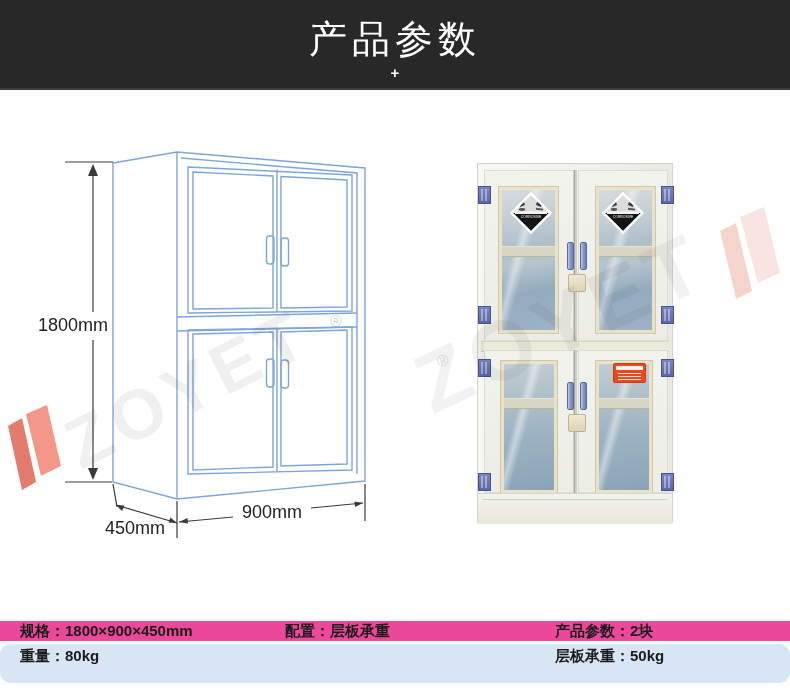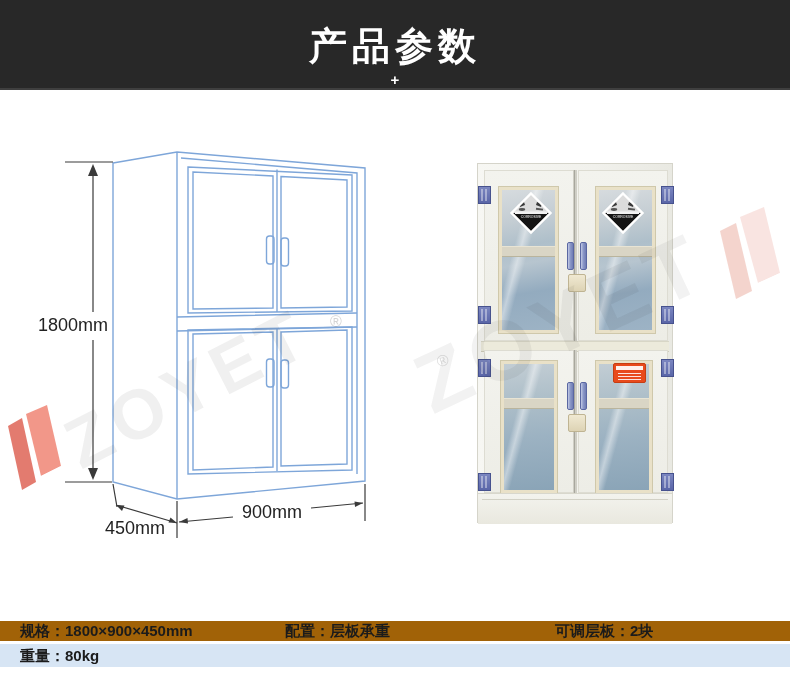--- a/index.html
+++ b/index.html
@@ -1,21 +1,21 @@
 <!DOCTYPE html>
 <html><head>
 <meta charset="utf-8">
 <style>
   html,body{margin:0;padding:0;background:#fff;}
   .page{position:relative;width:790px;height:692px;overflow:hidden;background:#fff;
         font-family:"Liberation Sans","DejaVu Sans",sans-serif;}
   
   .header{position:absolute;left:0;top:0;width:790px;height:88px;background:#282828;
           border-bottom:2px solid #3f3f3f;text-align:center;}
-  .header .title{margin:0;padding-top:27px;color:#ffffff;font-size:38px;font-weight:bold;
+  .header .title{margin:0;padding-top:20px;color:#ffffff;font-size:38px;font-weight:normal;
           letter-spacing:5px;line-height:1;}
   .header .plus{margin-top:7px;color:#ffffff;font-size:15px;font-weight:bold;line-height:1;}
   
   .canvas{position:absolute;left:0;top:90px;width:790px;height:531px;background:#fff;}
   .drawing-svg{position:absolute;left:0;top:0;z-index:1;}
   
   .wm-text{position:absolute;z-index:3;font-weight:bold;color:rgba(40,40,40,0.07);
            letter-spacing:6px;transform-origin:0 0;pointer-events:none;white-space:nowrap;}
   .wm1{left:52px;top:323px;font-size:70px;transform:rotate(-27deg);}
   .wm2{left:400px;top:255px;font-size:84px;transform:rotate(-25deg);color:rgba(40,40,40,0.06);}
@@ -56,22 +56,22 @@
   .plinth{position:absolute;left:0;right:0;top:329px;height:30px;
          background:linear-gradient(180deg,#f3f3ee,#e9e8df);border-top:1px solid #d8d7cc;}
   .plinth-seam{position:absolute;left:4px;right:4px;top:5px;height:1px;background:#d2d1c6;}
   .diamond-svg{position:absolute;z-index:4;}
   .sticker{position:absolute;left:135px;top:199px;width:33px;height:20px;background:#e84a1c;
            border:1px solid #c63d12;border-radius:2px;box-sizing:border-box;z-index:4;}
   .sticker .st-top{position:absolute;left:2px;right:2px;top:2px;height:4px;background:rgba(255,255,255,0.92);}
   .sticker .st-line{position:absolute;left:4px;right:4px;height:1px;background:rgba(255,255,255,0.85);}
   
   .spec-row{position:absolute;left:0;width:790px;color:#1b1b1b;font-size:15px;font-weight:600;}
-  .spec-row-1{top:621px;height:20px;line-height:20px;background:#a16207;}
-  .spec-row-2{top:644px;height:23px;line-height:23px;background:#d7e5f4;}
+  .spec-row-1{top:621px;height:20px;line-height:20px;background:#ec4899;}
+  .spec-row-2{top:644px;height:39px;line-height:23px;background:#d7e5f4;border-radius:11px;}
   .spec-cell{position:absolute;top:0;white-space:nowrap;}
   .spec-cell.c1{left:20px;}.spec-cell.c2{left:285px;}.spec-cell.c3{left:555px;}
 </style>
 </head>
 <body>
 
 <div class="page">
 
   <div class="header">
     <div class="title">产品参数</div>
@@ -251,19 +251,20 @@
     <svg class="wm-logo wm-logo-pink" width="76" height="100" viewBox="0 0 76 100">
       <polygon points="8,26 24,18 40,86 24,94" fill="#f3cfc8" opacity="0.9"></polygon>
       <polygon points="28,12 52,2 68,68 46,78" fill="#f9e3df" opacity="0.95"></polygon>
       <polygon points="46,78 68,68 57,88" fill="#ffffff"></polygon>
     </svg>
   </div>
 
   <div class="spec-row spec-row-1">
     <span class="spec-cell c1"><span>规格：</span><span>1800×900×450mm</span></span>
     <span class="spec-cell c2"><span>配置：</span><span>层板承重</span></span>
-    <span class="spec-cell c3"><span>可调层板：</span><span>2块</span></span>
+    <span class="spec-cell c3"><span>产品参数：</span><span>2块</span></span>
   </div>
   <div class="spec-row spec-row-2">
     <span class="spec-cell c1"><span>重量：</span><span>80kg</span></span>
+    <span class="spec-cell c3"><span>层板承重：</span><span>50kg</span></span>
   </div>
 
 </div>
 
 </body></html>

